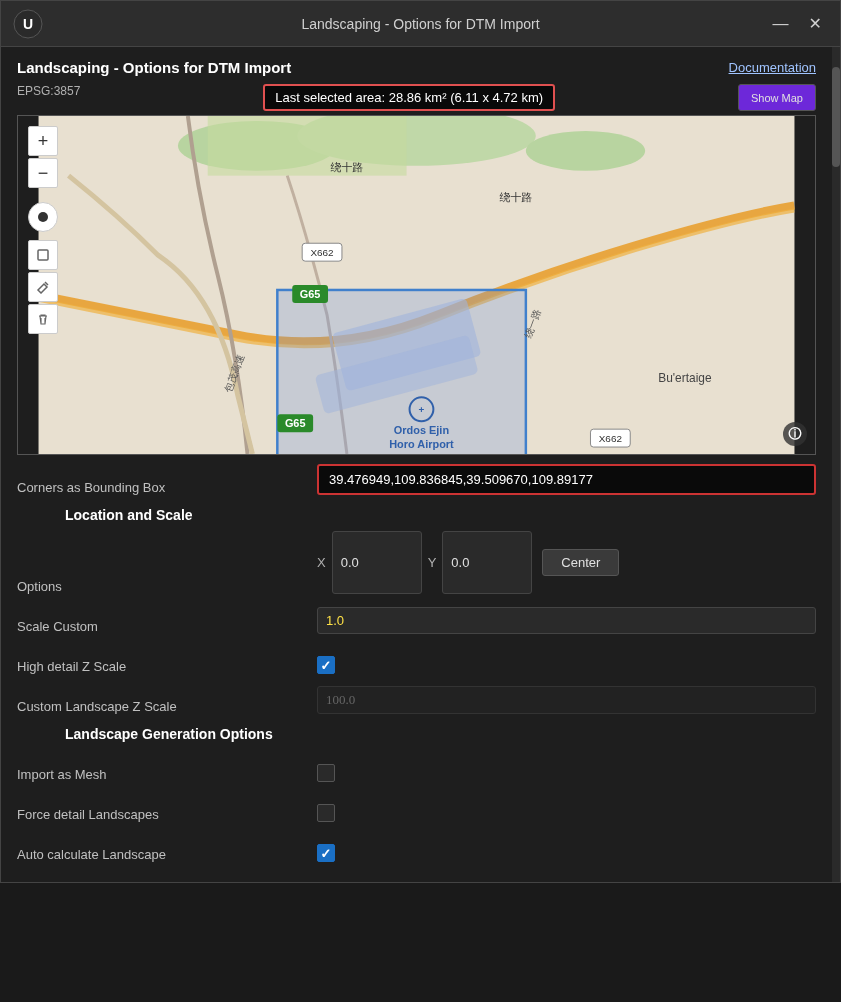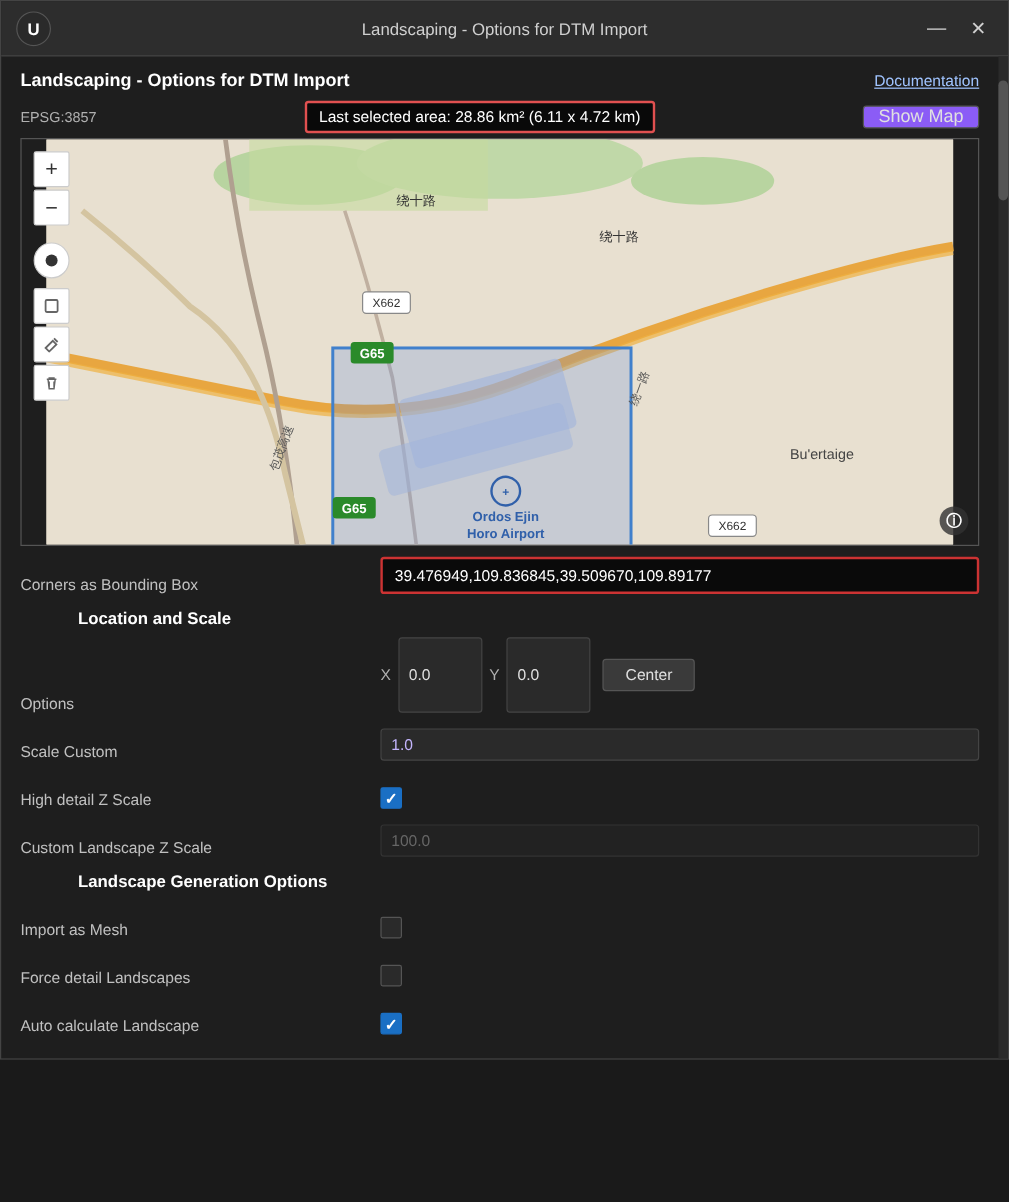--- a/index.html
+++ b/index.html
@@ -80,40 +80,39 @@
       text-decoration: underline;
     }
 
     .map-area {
       position: relative;
       margin-bottom: 8px;
     }
     .epsg-row {
       display: flex;
       justify-content: space-between;
-      align-items: center;
       margin-bottom: 4px;
     }
     .epsg-label {
       font-size: 12px;
       color: #b0b0b0;
     }
     .area-info-box {
       border: 2px solid #e05050;
       background: rgba(0,0,0,0.7);
       color: #ffffff;
       font-size: 13px;
       padding: 4px 10px;
       border-radius: 3px;
     }
     .show-map-btn {
-      background: #8b5cf6;
+      background: #6d28d9;
       border: 1px solid #555;
       color: #e0e0e0;
-      font-size: 15px;
+      font-size: 11px;
       padding: 0 12px;
       cursor: pointer;
       border-radius: 3px;
     }
 
     .map-container {
       width: 100%;
       height: 340px;
       position: relative;
       overflow: hidden;
@@ -243,21 +242,21 @@
       display: flex;
       align-items: center;
       gap: 6px;
       flex: 1;
     }
     .coord-label {
       font-size: 13px;
       color: #b0b0b0;
     }
     .coord-input {
-      width: 70px;
+      width: 90px;
       background: #2a2a2a;
       border: 1px solid #444;
       color: #e0e0e0;
       font-size: 13px;
       padding: 23px 8px;
       border-radius: 3px;
       outline: none;
     }
     .center-btn {
       background: #3a3a3a;
@@ -267,21 +266,21 @@
       padding: 5px 18px;
       cursor: pointer;
       border-radius: 3px;
       margin-left: 4px;
     }
 
     .scale-input {
       width: 100%;
       background: #2a2a2a;
       border: 1px solid #444;
-      color: #c4b5fd;
+      color: #fde047;
       font-size: 13px;
       padding: 5px 8px;
       border-radius: 3px;
       outline: none;
     }
 
     .checkbox-wrapper {
       display: flex;
       align-items: center;
     }
@@ -497,21 +496,21 @@
         <div class="checkbox-wrapper">
           <div class="checkbox-blue">
             <span class="checkmark">✓</span>
           </div>
         </div>
       </div>
 
       <div class="field-row">
         <span class="field-label">Custom Landscape Z Scale</span>
         <div class="field-value">
-          <input type="text" class="text-input-disabled" disabled="" style="width: 100%;" value="100.0">
+          <input type="text" class="text-input-disabled" disabled="" style="width: 100%; font-family: Liberation Serif, serif;" value="100.0">
         </div>
       </div>
 
       <div class="section-label">Landscape Generation Options</div>
 
       <div class="field-row">
         <span class="field-label">Import as Mesh</span>
         <div class="checkbox-wrapper">
           <div class="checkbox-empty"></div>
         </div>

